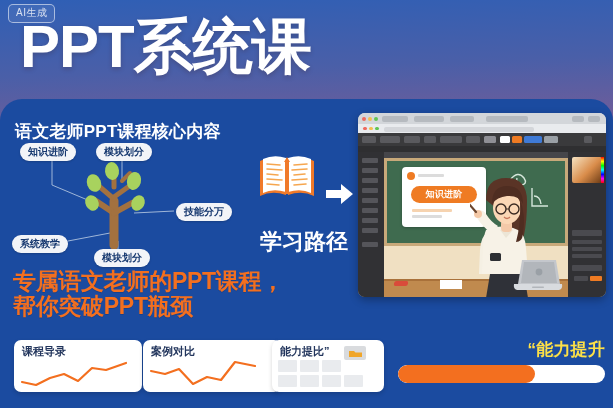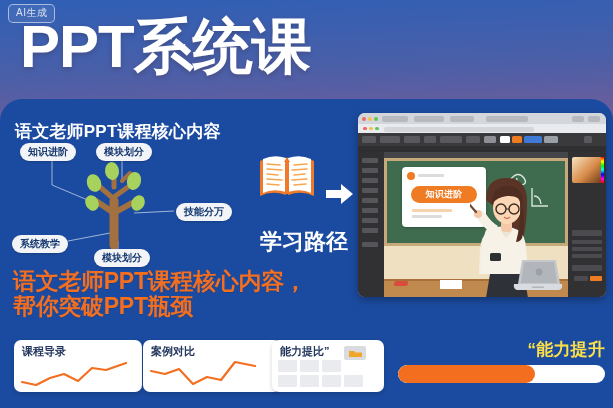--- a/index.html
+++ b/index.html
@@ -366,21 +366,21 @@
         <svg id="laptop" viewBox="0 0 52 36">
           <path d="M10,2 h34 l4,24 h-42 z" fill="#c4c7cc"></path>
           <path d="M12,4 h30 l3,21 h-36 z" fill="#b2b6bb"></path>
           <circle cx="27" cy="14" r="3.4" fill="#9aa0a6"></circle>
           <path d="M2,26 h48 q1,5 -3,6 h-42 q-4,-1 -3,-6 z" fill="#d8dbdf"></path>
           <rect x="20" y="28.5" width="12" height="1.4" rx=".7" fill="#b2b6bb"></rect>
         </svg>
       </div>
     </div>
 
-    <div id="slogan">语文老师PPT课程核心内容，
+    <div id="slogan">专属语文老师的PPT课程，
 帮你突破PPT瓶颈</div>
 
     <div class="card" id="card-0">
       <div class="card-title">课程导录</div>
       <svg class="spark" width="114" height="32" viewBox="0 0 114 32">
         <polyline points="4,26 18,29 32,22 46,18 60,25 74,12 88,14 108,7" fill="none" stroke="#f36f1f" stroke-width="2.2" stroke-linejoin="round" stroke-linecap="round"></polyline>
       </svg>
     </div>
 
     <div class="card" id="card-1">

